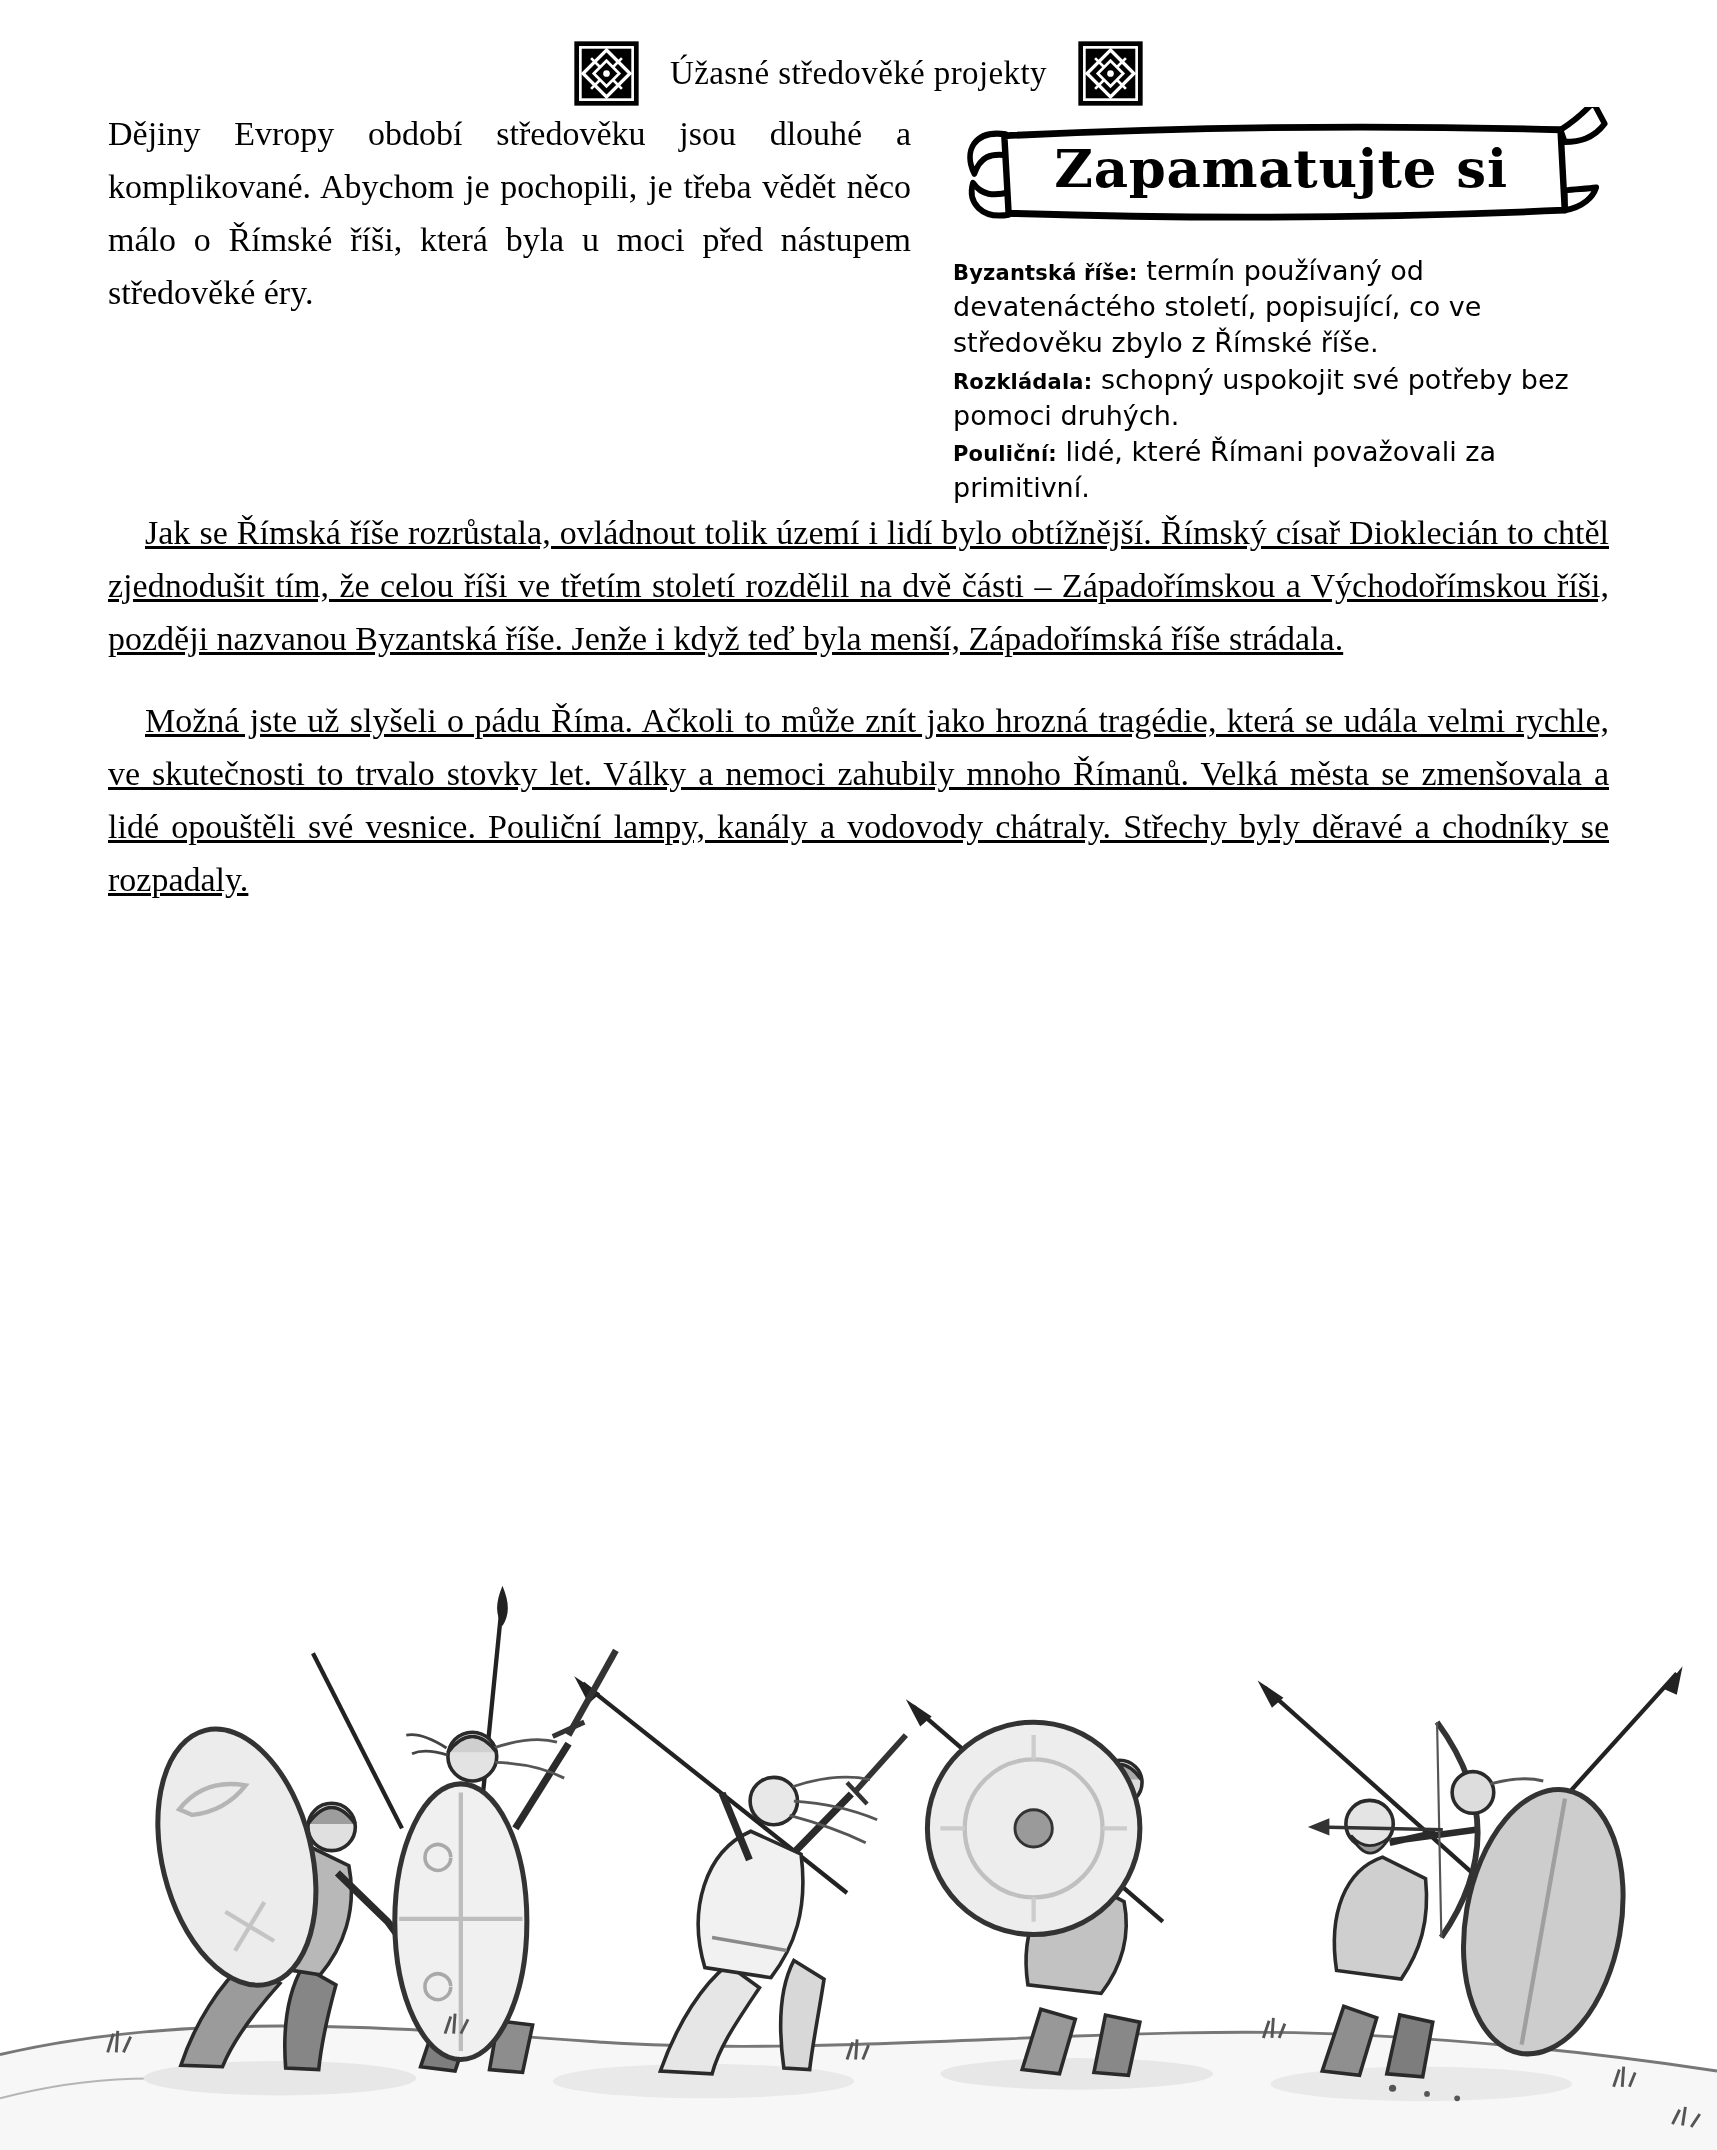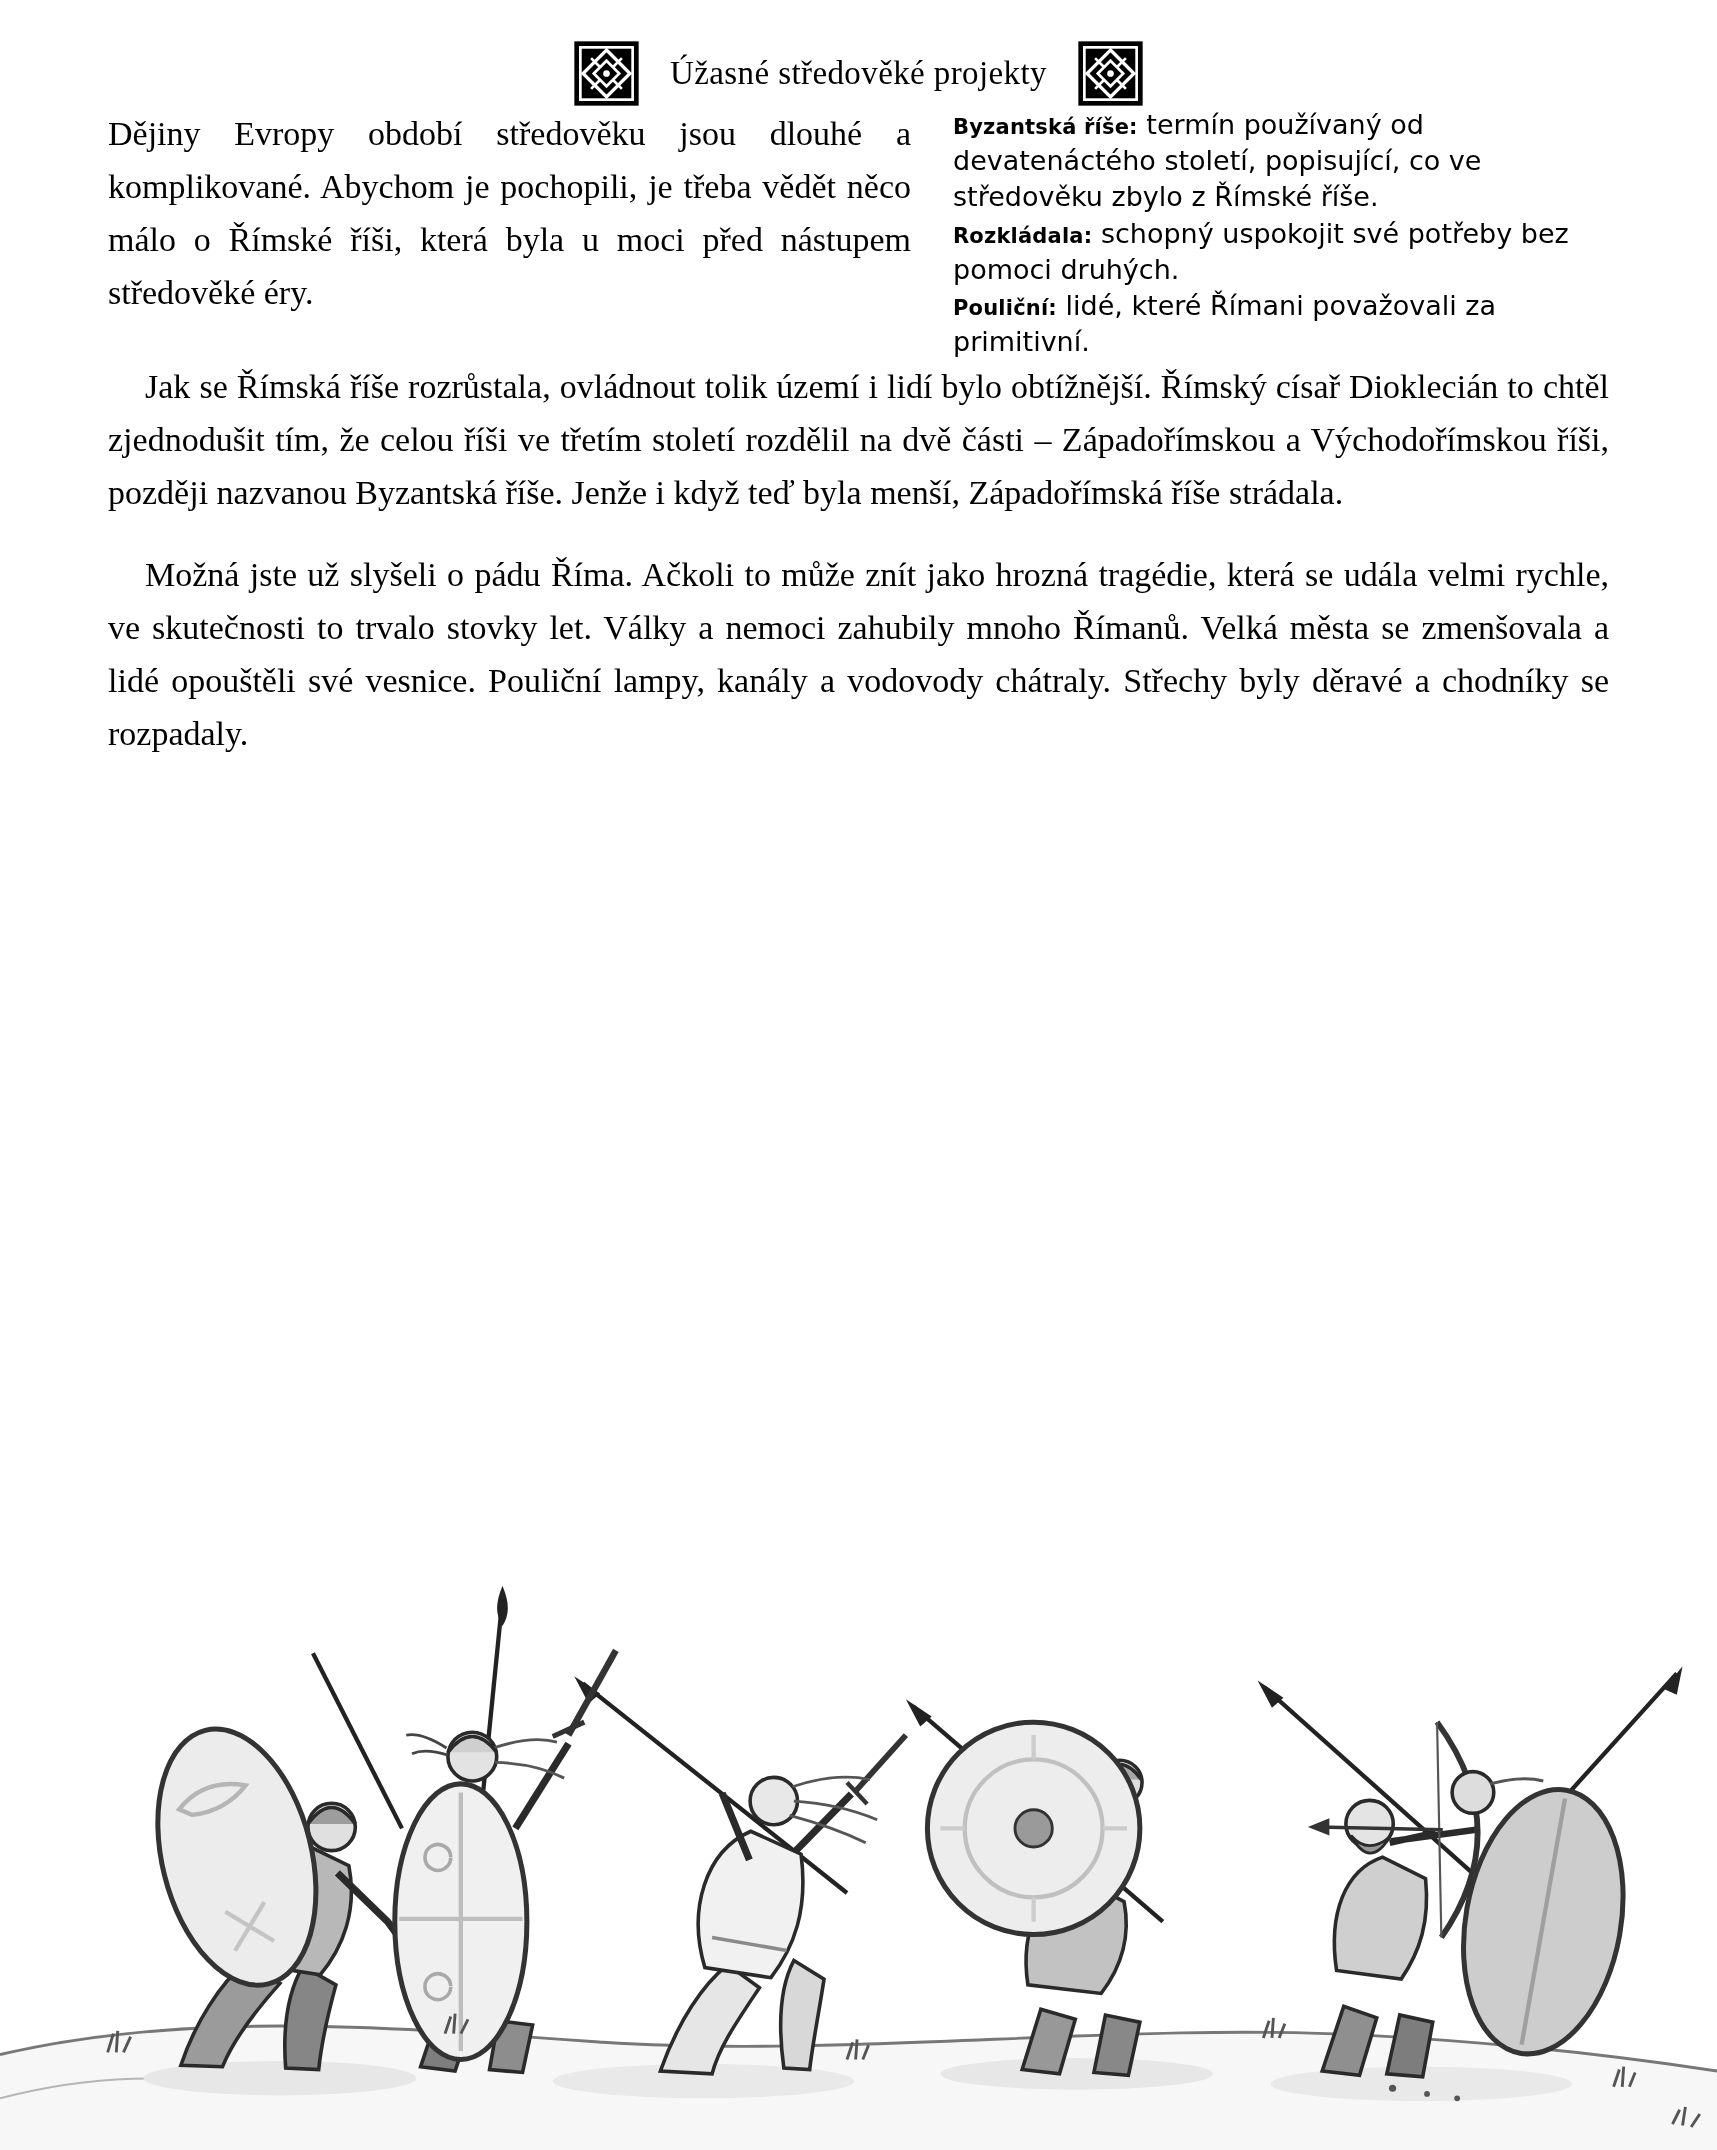--- a/index.html
+++ b/index.html
@@ -23,21 +23,21 @@
     font-size: 59px; text-align: center; margin: 29px 0 24.4px;
   }
   .two-col { display: flex; gap: 42px; align-items: flex-start; }
   .left-col { width: 803px; flex: 0 0 auto; }
   .sidebar { flex: 1 1 auto; min-width: 0; }
   p.body-text {
     font-size: 34px; line-height: 1.56; text-align: justify;
     margin: 0 0 29px;
   }
   .indent-sm { text-indent: 24.4px; }
-  .indent { text-indent: 37px; }
+  .indent { text-indent: 37px; text-decoration: underline; }
   .banner { position: relative; height: 129px; margin-bottom: 17px; }
   .banner-svg { position: absolute; left: 0; top: 0; width: 100%; height: 100%; }
   .banner-text {
     position: absolute; left: 50%; top: 47%; transform: translate(-50%, -50%);
     font-family: "DejaVu Serif", serif; font-weight: bold;
     font-size: 53px; white-space: nowrap; letter-spacing: 0.7px;
   }
   .terms { font-family: "DejaVu Sans", sans-serif; font-size: 27px; line-height: 1.34; }
   .term-item { margin: 0; }
   .term-label { font-weight: bold; font-size: 21px; letter-spacing: 0.2px; }
@@ -74,20 +74,30 @@
     </span>
   </header>
 
 
   <div class="two-col">
     <div class="left-col">
       <p class="body-text">Dějiny Evropy období středověku jsou dlouhé a komplikované. Abychom je pochopili, je třeba vědět něco málo o Římské říši, která byla u moci před nástupem středověké éry.</p>
     </div>
 
     <aside class="sidebar">
+      <div class="banner">
+        <svg class="banner-svg" viewBox="0 0 920 170" preserveAspectRatio="none" aria-hidden="true">
+          <path d="M74 36 C 30 30 14 58 30 88 C 38 66 52 60 78 64 Z" fill="#fff" stroke="#000" stroke-width="8" stroke-linejoin="round"></path>
+          <path d="M78 142 C 40 148 20 126 28 100 C 40 116 56 118 80 112 Z" fill="#fff" stroke="#000" stroke-width="8" stroke-linejoin="round"></path>
+          <path d="M852 30 C 876 16 890 2 898 -6 L 914 22 C 898 42 878 46 858 46 Z" fill="#fff" stroke="#000" stroke-width="8" stroke-linejoin="round"></path>
+          <path d="M858 136 C 884 132 898 118 902 106 C 888 108 872 108 858 110 Z" fill="#fff" stroke="#000" stroke-width="8" stroke-linejoin="round"></path>
+          <path d="M72 38 Q 460 20 852 30 L 858 136 Q 470 152 78 140 Z" fill="#fff" stroke="#000" stroke-width="9" stroke-linejoin="round"></path>
+        </svg>
+        <span class="banner-text">Zapamatujte si</span>
+      </div>
       <div class="terms">
         <p class="term-item"><span class="term-label">Byzantská říše:</span> <span>termín používaný od devatenáctého století, popisující, co ve středověku zbylo z Římské říše.</span></p>
         <p class="term-item"><span class="term-label">Rozkládala:</span> <span>schopný uspokojit své potřeby bez pomoci druhých.</span></p>
         <p class="term-item"><span class="term-label">Pouliční:</span> <span>lidé, které Římani považovali za primitivní.</span></p>
       </div>
     </aside>
   </div>
 
   <p class="body-text indent full-text">Jak se Římská říše rozrůstala, ovládnout tolik území i lidí bylo obtížnější. Římský císař Dioklecián to chtěl zjednodušit tím, že celou říši ve třetím století rozdělil na dvě části – Západořímskou a Východořímskou říši, později nazvanou Byzantská říše. Jenže i když teď byla menší, Západořímská říše strádala.</p>
   <p class="body-text indent">Možná jste už slyšeli o pádu Říma. Ačkoli to může znít jako hrozná tragédie, která se udála velmi rychle, ve skutečnosti to trvalo stovky let. Války a nemoci zahubily mnoho Římanů. Velká města se zmenšovala a lidé opouštěli své vesnice. Pouliční lampy, kanály a vodovody chátraly. Střechy byly děravé a chodníky se rozpadaly.</p>

